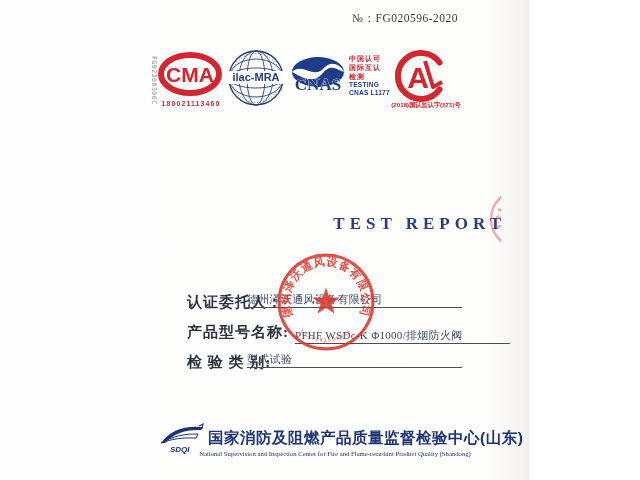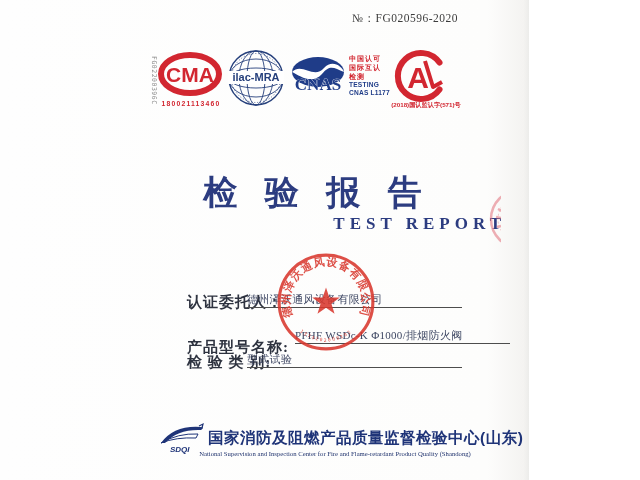--- a/index.html
+++ b/index.html
@@ -57,21 +57,21 @@
   }
   .form-line{
     border-bottom:1px solid #4d4d4d;
     width:215px;height:15px;
     font-family:"Liberation Serif","DejaVu Serif",serif;
     font-size:11px;color:#3e4763;letter-spacing:0.3px;
     white-space:nowrap;overflow:hidden;
   }
   #row1-label{left:187px;top:293px;}
   #row1-line{left:247px;top:292px;}
-  #row2-label{left:187px;top:323px;margin-top:15px;}
+  #row2-label{left:187px;top:323px;}
   #row2-line{left:247px;top:328px;margin-left:48px;}
   #row3-label{left:187px;top:353px;}
   #row3-line{left:247px;top:352px;}
   
   #company-seal{left:276px;top:252px;opacity:0.88;}
   
   #bleed-stamp{left:468px;top:183px;width:33px;height:72px;overflow:hidden;opacity:0.55;}
   
   #footer-logo{left:158px;top:421px;}
   #org-zh{
@@ -127,21 +127,20 @@
     <div class="en">CNAS L1177</div>
   </div>
 
   <svg class="abs" style="left:392px;top:49px" width="56" height="54" viewBox="0 0 56 54">
     <path d="M47.5 13.5 A 23 23 0 1 0 47.5 40.5" fill="none" stroke="#d22630" stroke-width="6" stroke-linecap="round"></path>
     <text x="26" y="39" text-anchor="middle" font-size="30" font-weight="bold" font-family="Liberation Sans, DejaVu Sans, sans-serif" fill="#d22630">A</text>
     <path d="M33 12 L41 38 L50 33" fill="none" stroke="#d22630" stroke-width="4" stroke-linejoin="round"></path>
   </svg>
   <div id="cal-caption" class="abs">(2018)国认监认字(571)号</div>
 
-  <div id="title-zh" class="abs">检 验 报 告</div>
   <div id="title-en" class="abs">TEST REPORT</div>
 
   <div id="bleed-stamp" class="abs">
     <svg width="72" height="72" viewBox="0 0 72 72">
       <circle cx="52" cy="36" r="29" fill="none" stroke="#e2707a" stroke-width="2.5"></circle>
       <circle cx="52" cy="36" r="22" fill="none" stroke="#e2707a" stroke-width="0.8" stroke-dasharray="2 2"></circle>
       <path d="M30 26 l4 2 M28 34 l5 1 M29 44 l4 -1" stroke="#e2707a" stroke-width="2.5"></path>
     </svg>
   </div>
 

